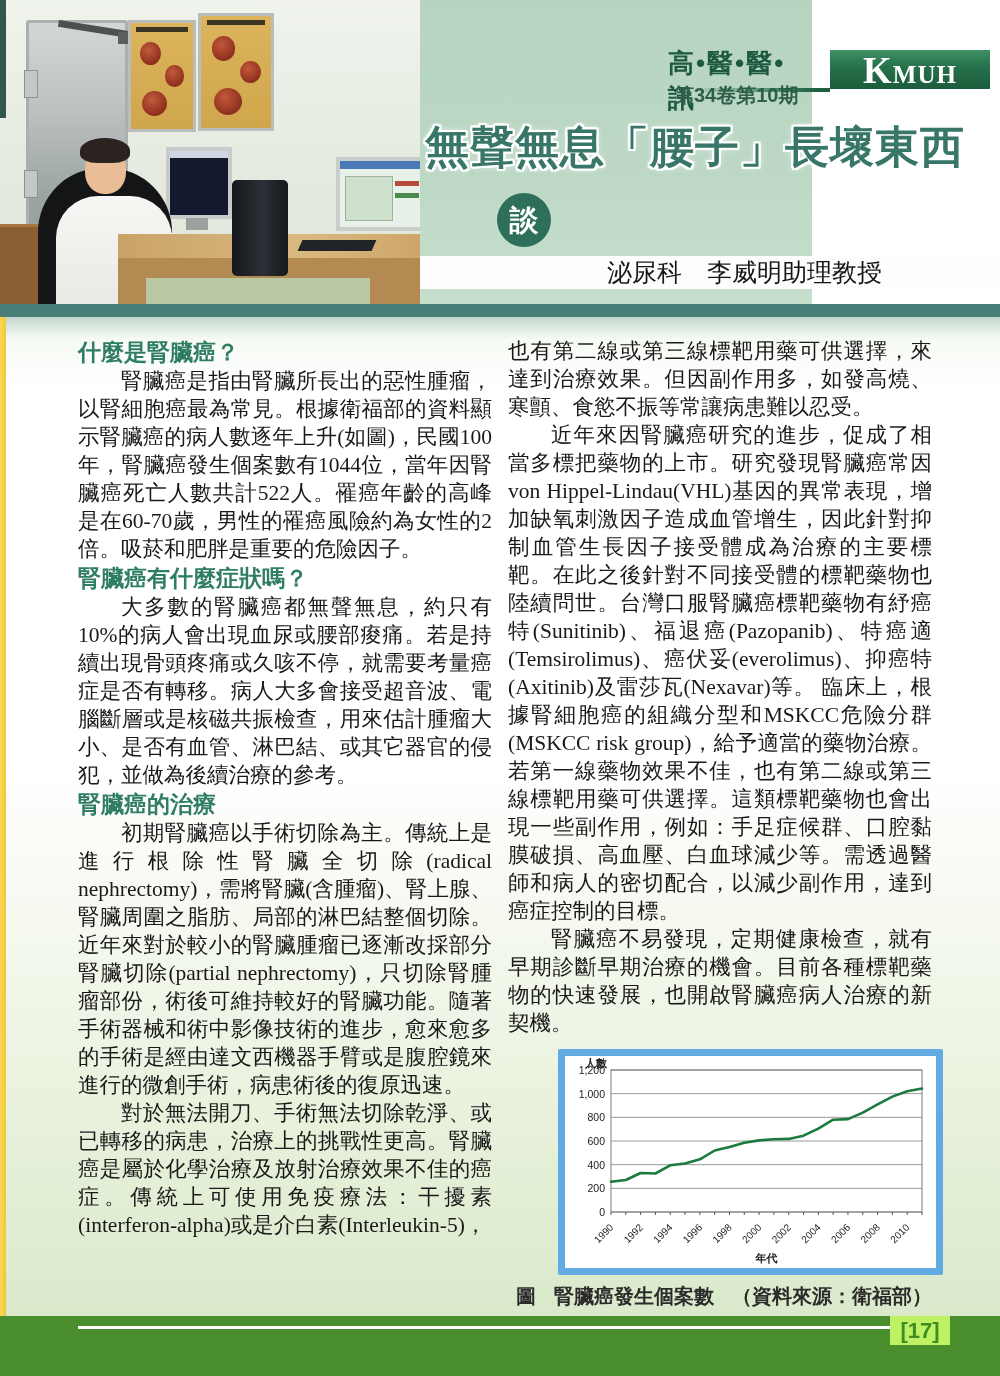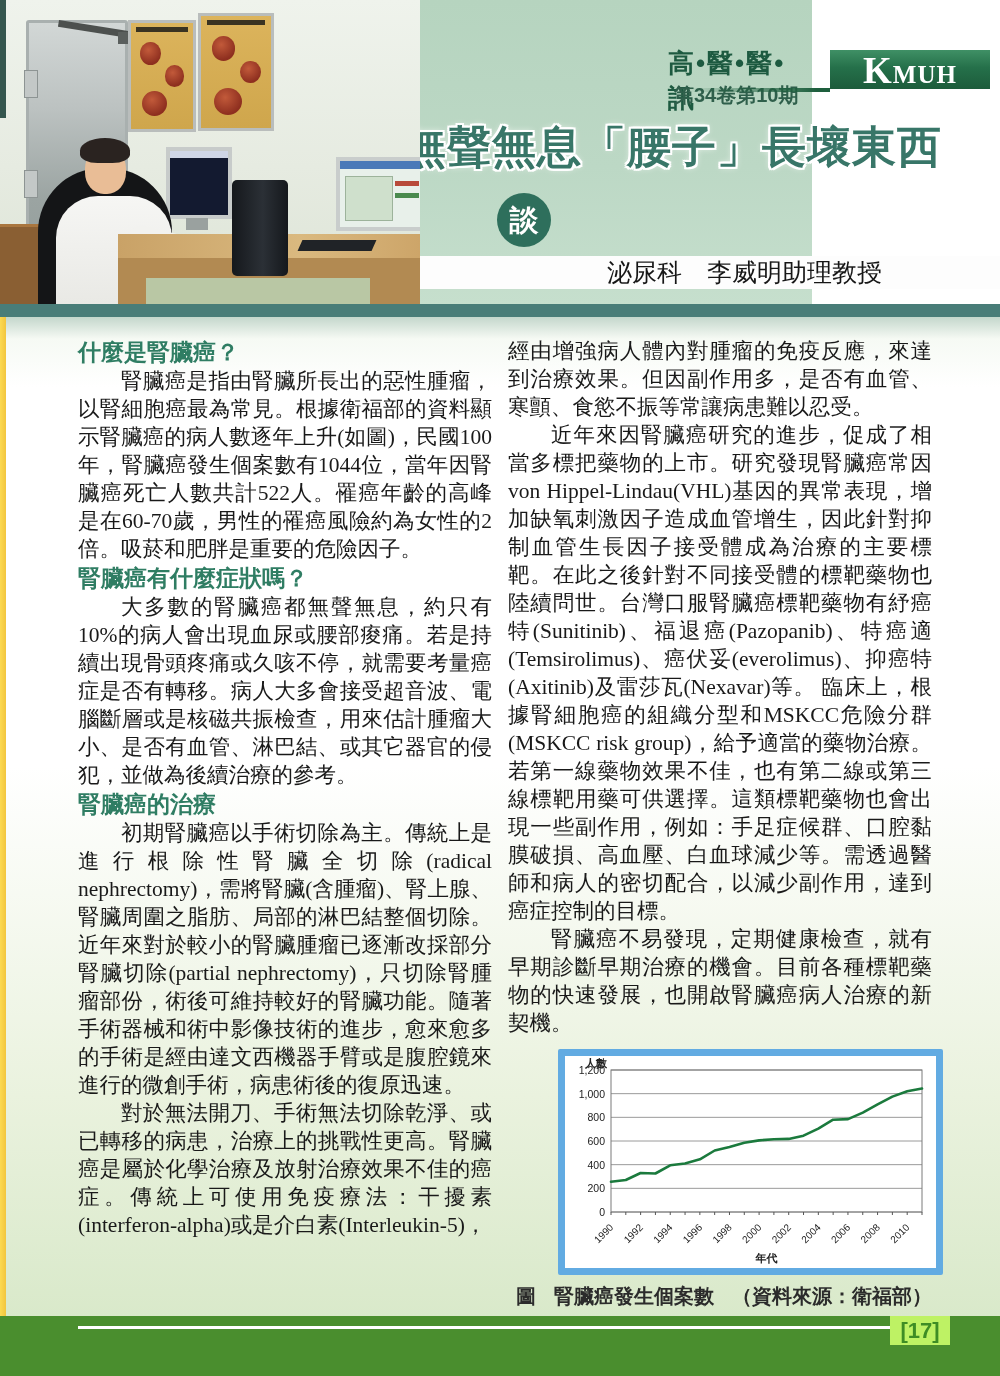--- a/index.html
+++ b/index.html
@@ -17,21 +17,21 @@
         background:linear-gradient(180deg,#3f9065 0%,#25704a 45%,#1c5c3b 100%);
         color:#fff;text-align:center;line-height:41px;font-family:"Liberation Serif","DejaVu Serif",serif;
         font-weight:bold;font-size:25px;letter-spacing:1px;}
   .kmuh::first-letter{font-size:37px;}
   .kmuh-line{position:absolute;left:688px;top:88px;width:142px;height:4px;
              background:linear-gradient(90deg,rgba(30,95,62,0) 0%,#1e5f3e 90%);}
 
   .outlined{text-shadow:-2px -2px 0 #fff,0 -2px 0 #fff,2px -2px 0 #fff,-2px 0 0 #fff,
             2px 0 0 #fff,-2px 2px 0 #fff,0 2px 0 #fff,2px 2px 0 #fff,0 0 7px rgba(255,255,255,.95);}
   .title1{position:absolute;left:402px;top:118px;width:586px;font-family:"Liberation Sans","DejaVu Sans",sans-serif;
-          font-weight:bold;font-size:44px;letter-spacing:1px;color:#387668;white-space:nowrap;}
+          font-weight:bold;font-size:44px;letter-spacing:1px;color:#387668;white-space:nowrap;text-align:center;}
   .talk-badge{position:absolute;left:497px;top:193px;width:54px;height:54px;border-radius:50%;
               background:#2e6f5c;color:#fff;text-align:center;line-height:54px;
               font-family:"Liberation Sans","DejaVu Sans",sans-serif;font-weight:bold;font-size:29px;}
   .title2{position:absolute;left:562px;top:186px;font-family:"Liberation Sans","DejaVu Sans",sans-serif;
           font-weight:bold;font-size:54px;letter-spacing:14px;color:#387668;white-space:nowrap;}
   .byline-strip{position:absolute;left:0;top:256px;width:1000px;height:33px;background:#fdfdfd;}
   .byline{display:block;line-height:33px;text-align:right;padding-right:118px;
           font-family:"Liberation Sans","DejaVu Sans",sans-serif;font-size:25px;color:#161616;}
 
   
@@ -177,21 +177,21 @@
           <div class="sec-heading">什麼是腎臟癌？</div>
           <div class="para">腎臟癌是指由腎臟所長出的惡性腫瘤，以腎細胞癌最為常見。根據衛福部的資料顯示腎臟癌的病人數逐年上升(如圖)，民國100年，腎臟癌發生個案數有1044位，當年因腎臟癌死亡人數共計522人。罹癌年齡的高峰是在60-70歲，男性的罹癌風險約為女性的2倍。吸菸和肥胖是重要的危險因子。</div>
           <div class="sec-heading">腎臟癌有什麼症狀嗎？</div>
           <div class="para">大多數的腎臟癌都無聲無息，約只有10%的病人會出現血尿或腰部痠痛。若是持續出現骨頭疼痛或久咳不停，就需要考量癌症是否有轉移。病人大多會接受超音波、電腦斷層或是核磁共振檢查，用來估計腫瘤大小、是否有血管、淋巴結、或其它器官的侵犯，並做為後續治療的參考。</div>
           <div class="sec-heading">腎臟癌的治療</div>
           <div class="para">初期腎臟癌以手術切除為主。傳統上是進行根除性腎臟全切除(radical nephrectomy)，需將腎臟(含腫瘤)、腎上腺、腎臟周圍之脂肪、局部的淋巴結整個切除。近年來對於較小的腎臟腫瘤已逐漸改採部分腎臟切除(partial nephrectomy)，只切除腎腫瘤部份，術後可維持較好的腎臟功能。隨著手術器械和術中影像技術的進步，愈來愈多的手術是經由達文西機器手臂或是腹腔鏡來進行的微創手術，病患術後的復原迅速。</div>
           <div class="para">對於無法開刀、手術無法切除乾淨、或已轉移的病患，治療上的挑戰性更高。腎臟癌是屬於化學治療及放射治療效果不佳的癌症。傳統上可使用免疫療法：干擾素(interferon-alpha)或是介白素(Interleukin-5)，</div>
         </div>
       <div class="col-right">
         <div id="col-right-text">
-            <div class="para no-indent">經由增強病人體內對腫瘤的免疫反應，來達到治療效果。但因副作用多，是否有血管、寒顫、食慾不振等常讓病患難以忍受。</div>
+            <div class="para no-indent">也有第二線或第三線標靶用藥可供選擇，來達到治療效果。但因副作用多，如發高燒、寒顫、食慾不振等常讓病患難以忍受。</div>
             <div class="para">近年來因腎臟癌研究的進步，促成了相當多標把藥物的上市。研究發現腎臟癌常因von Hippel-Lindau(VHL)基因的異常表現，增加缺氧刺激因子造成血管增生，因此針對抑制血管生長因子接受體成為治療的主要標靶。在此之後針對不同接受體的標靶藥物也陸續問世。台灣口服腎臟癌標靶藥物有紓癌特(Sunitinib)、福退癌(Pazopanib)、特癌適(Temsirolimus)、癌伏妥(everolimus)、抑癌特(Axitinib)及雷莎瓦(Nexavar)等。 臨床上，根據腎細胞癌的組織分型和MSKCC危險分群(MSKCC risk group)，給予適當的藥物治療。若第一線藥物效果不佳，也有第二線或第三線標靶用藥可供選擇。這類標靶藥物也會出現一些副作用，例如：手足症候群、口腔黏膜破損、高血壓、白血球減少等。需透過醫師和病人的密切配合，以減少副作用，達到癌症控制的目標。</div>
             <div class="para">腎臟癌不易發現，定期健康檢查，就有早期診斷早期治療的機會。目前各種標靶藥物的快速發展，也開啟腎臟癌病人治療的新契機。</div>
           </div>
         <div class="chart-frame">
           <svg id="chart-svg" width="371" height="212" viewBox="0 0 371 212">
               <line x1="46" y1="156" x2="357" y2="156" stroke="#9a9a9a" stroke-width="1"></line>
               <text x="40" y="160" text-anchor="end" font-size="10.5" font-family="&quot;Liberation Sans&quot;,&quot;DejaVu Sans&quot;,sans-serif" fill="#222">0</text>
               <line x1="46" y1="132.33333333333334" x2="357" y2="132.33333333333334" stroke="#9a9a9a" stroke-width="1"></line>
               <text x="40" y="136.33333333333334" text-anchor="end" font-size="10.5" font-family="&quot;Liberation Sans&quot;,&quot;DejaVu Sans&quot;,sans-serif" fill="#222">200</text>
               <line x1="46" y1="108.66666666666667" x2="357" y2="108.66666666666667" stroke="#9a9a9a" stroke-width="1"></line>

